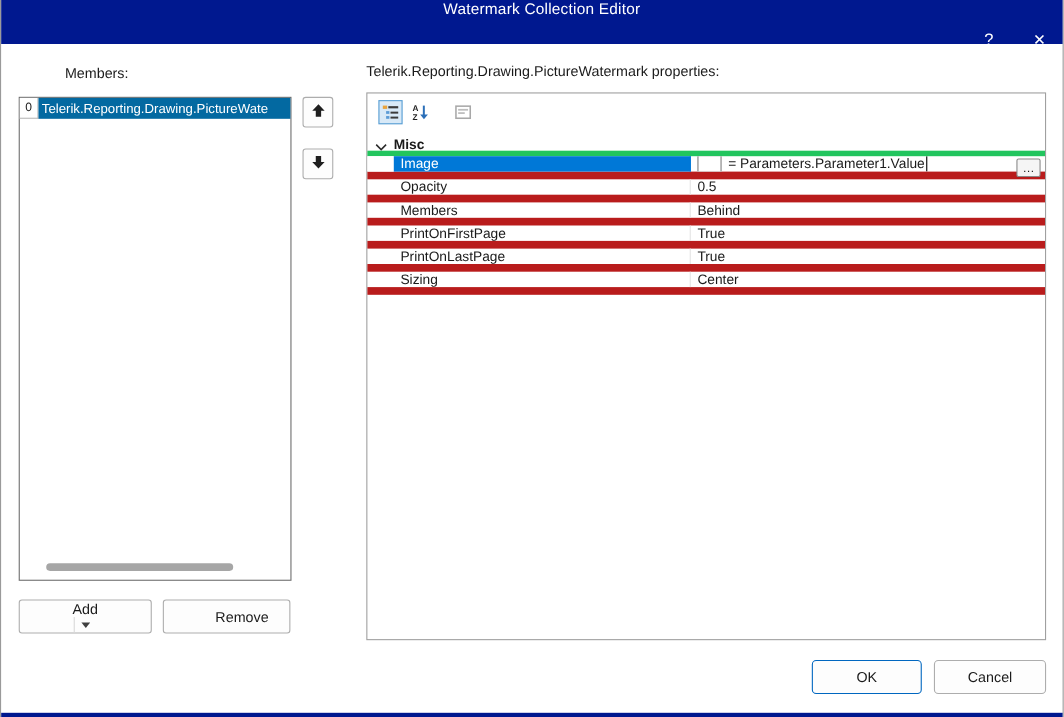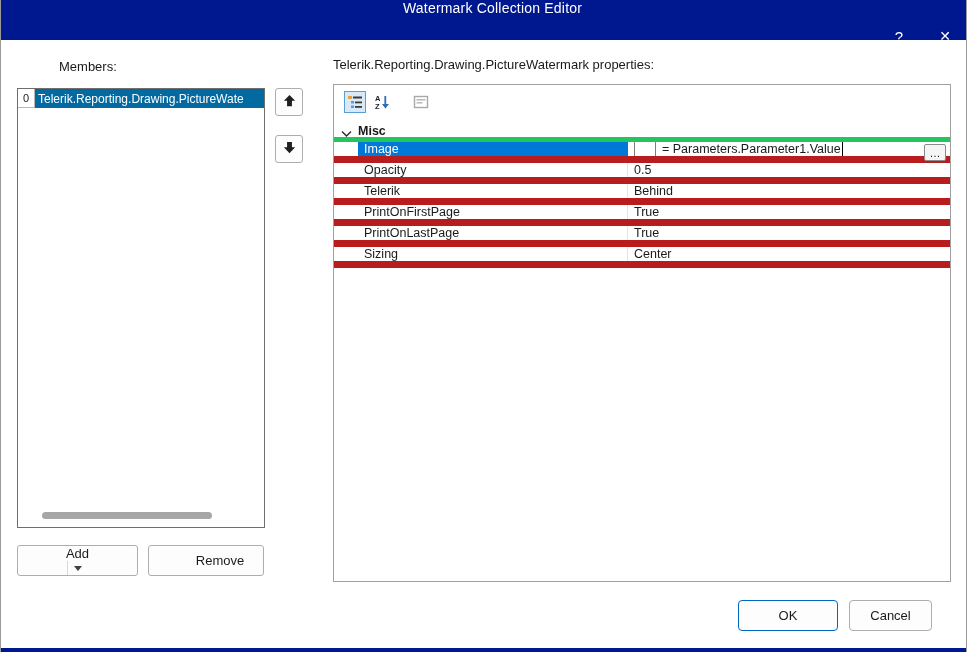--- a/index.html
+++ b/index.html
@@ -77,21 +77,21 @@
   .btn-add .split {
     width: 22px; height: 100%; display: flex; align-items: center; justify-content: center;
     border-left: 1px solid #d9d9d9;
   }
   .caret-down {
     width: 0; height: 0; border-left: 4px solid transparent; border-right: 4px solid transparent;
     border-top: 5px solid #404040;
   }
   .btn-remove { left: 147px; top: 545px; width: 116px; padding-left: 28px; }
   .btn-ok { left: 737px; top: 600px; width: 100px; border: 1px solid #0067c0; border-radius: 4px; }
-  .btn-cancel { left: 848px; top: 600px; width: 83px; border-radius: 4px; }
+  .btn-cancel { left: 848px; top: 600px; width: 102px; border-radius: 4px; }
   
   .props-label { left: 332px; top: 57px; }
   .props-panel {
     position: absolute; left: 332px; top: 84px; width: 618px; height: 498px;
     background: #fff; border: 1px solid #a0a0a0;
   }
   .props-toolbar {
     position: absolute; left: 10px; top: 6px; display: flex; align-items: center; gap: 5px;
   }
   .tool-icon {
@@ -230,21 +230,21 @@
       </div>
 
       <div class="grid-row">
         <div class="cell-indent"></div>
         <div class="cell-name">Opacity</div>
         <div class="cell-value">0.5</div>
       </div>
 
       <div class="grid-row">
         <div class="cell-indent"></div>
-        <div class="cell-name">Telerik</div>
+        <div class="cell-name">Members</div>
         <div class="cell-value">Behind</div>
       </div>
 
       <div class="grid-row">
         <div class="cell-indent"></div>
         <div class="cell-name">PrintOnFirstPage</div>
         <div class="cell-value">True</div>
       </div>
 
       <div class="grid-row">

